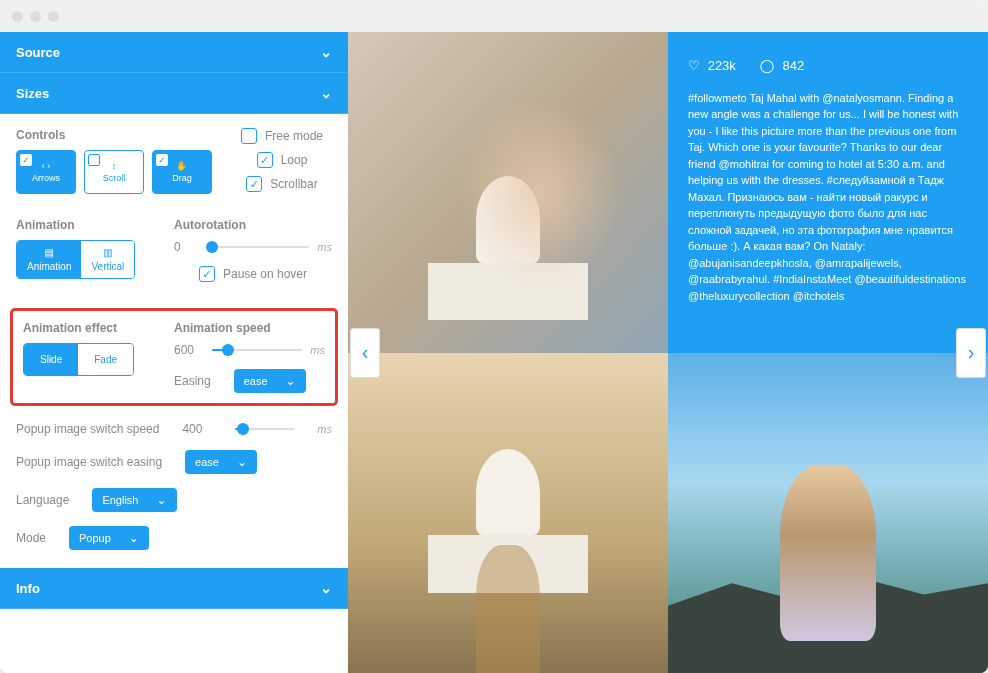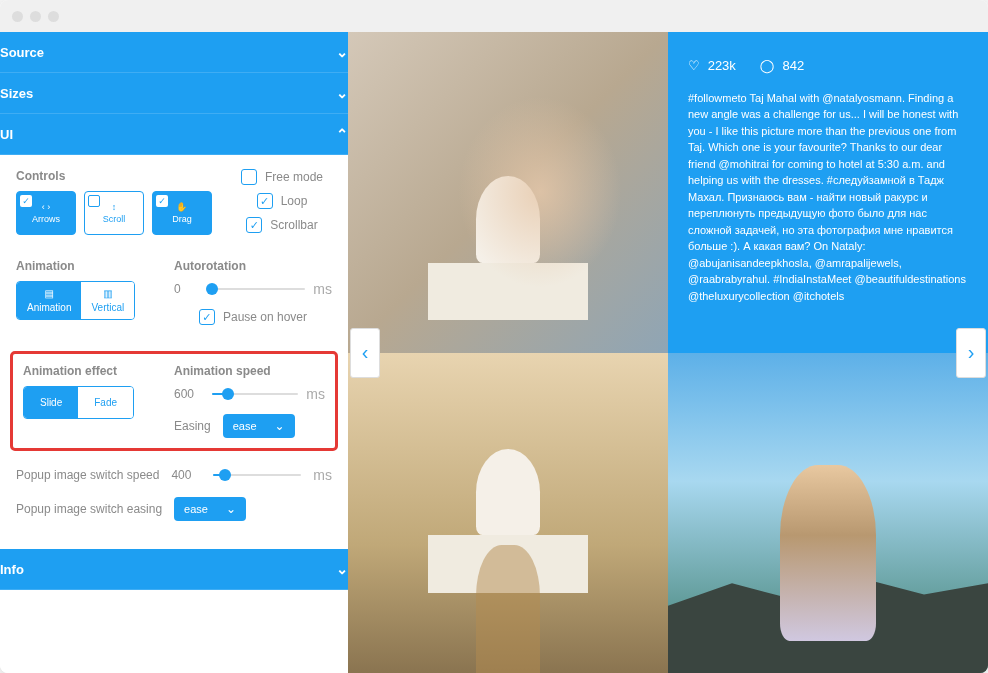--- a/index.html
+++ b/index.html
@@ -6,21 +6,21 @@
 body { background: #f5f5f5; width: 988px; height: 673px; overflow: hidden; }
 
 .window { width: 988px; height: 673px; background: #fff; border-radius: 8px; overflow: hidden; display: flex; flex-direction: column; box-shadow: 0 2px 8px rgba(0,0,0,0.1); }
 .titlebar { height: 32px; background: #f0f0f0; display: flex; align-items: center; padding: 0 12px; }
 .dot { width: 11px; height: 11px; border-radius: 50%; background: #ddd; margin-right: 7px; }
 
 .content { flex: 1; display: flex; overflow: hidden; }
 .sidebar { width: 348px; background: #fff; overflow-y: auto; }
 .preview { flex: 1; position: relative; background: #fff; }
 
-.accordion { background: #1e9ff2; color: #fff; padding: 12px 0; font-size: 13px; font-weight: 600; display: flex; justify-content: space-between; align-items: center; cursor: pointer; border-bottom: 1px solid rgba(255,255,255,0.15); }
+.accordion { background: #1e9ff2; color: #fff; padding: 12px 16px; font-size: 13px; font-weight: 600; display: flex; justify-content: space-between; align-items: center; cursor: pointer; border-bottom: 1px solid rgba(255,255,255,0.15); }
 .chevron { font-size: 14px; }
 
 .panel { padding: 14px 16px; color: #8a8a8a; font-size: 12px; }
 .row { display: flex; margin-bottom: 18px; }
 .col { flex: 1; }
 
 .label { color: #8a8a8a; font-size: 12px; margin-bottom: 8px; display: block; font-weight: bold; }
 
 .controls-group { display: flex; gap: 8px; }
 .ctrl-btn { position: relative; width: 60px; height: 44px; border: 1px solid #1e9ff2; border-radius: 4px; display: flex; flex-direction: column; align-items: center; justify-content: center; cursor: pointer; font-size: 9px; color: #1e9ff2; background: #fff; }
@@ -34,28 +34,28 @@
 .seg { display: flex; border: 1px solid #1e9ff2; border-radius: 4px; overflow: hidden; width: fit-content; }
 .seg-btn { padding: 6px 10px; font-size: 10px; color: #1e9ff2; background: #fff; display: flex; flex-direction: column; align-items: center; cursor: pointer; min-width: 52px; }
 .seg-btn.active { background: #1e9ff2; color: #fff; }
 .seg-btn .seg-icon { margin-bottom: 3px; }
 
 .slider-row { display: flex; align-items: center; gap: 8px; }
 .slider-val { font-size: 12px; color: #8a8a8a; min-width: 30px; }
 .slider { flex: 1; height: 2px; background: #ddd; position: relative; border-radius: 2px; }
 .slider-fill { position: absolute; left: 0; top: 0; height: 100%; background: #1e9ff2; border-radius: 2px; }
 .slider-thumb { position: absolute; top: 50%; width: 12px; height: 12px; border-radius: 50%; background: #1e9ff2; transform: translate(-50%, -50%); }
-.unit { font-size: 14px; color: #aaa; }
+.unit { font-size: 11px; color: #aaa; font-style: italic; }
 
 .dropdown { background: #1e9ff2; color: #fff; padding: 5px 10px; border-radius: 4px; font-size: 11px; display: inline-flex; align-items: center; gap: 18px; cursor: pointer; }
 .dropdown::after { content: "⌄"; font-size: 12px; }
 
 .highlight-box { border: 3px solid #e53935; border-radius: 5px; padding: 10px; margin: 4px -6px 16px -6px; }
 
-.inline-row { display: flex; align-items: center; gap: 12px; margin-bottom: 14px; font-size: 12px; color: #8a8a8a; }
+.inline-row { display: flex; align-items: center; gap: 23px; margin-bottom: 14px; font-size: 12px; color: #8a8a8a; }
 
 
 .grid { display: grid; grid-template-columns: 1fr 1fr; grid-template-rows: 1fr 1fr; width: 100%; height: 100%; }
 .cell { background: #ccc; position: relative; overflow: hidden; }
 .cell.img1 { background: linear-gradient(135deg, #d4c8b8 0%, #b8a890 50%, #8fa5b5 100%); }
 .cell.img2 { background: linear-gradient(180deg, #e8d4b0 0%, #c0a878 60%, #8a7450 100%); }
 .cell.img3 { background: linear-gradient(180deg, #5db0e8 0%, #a8d8f0 40%, #3a7a6a 100%); }
 .cell.info { background: #1e9ff2; color: #fff; padding: 24px 20px; font-size: 11px; line-height: 1.5; }
 .info-top { display: flex; gap: 24px; margin-bottom: 14px; align-items: center; }
 .info-stat { display: flex; align-items: center; gap: 8px; font-size: 13px; }
@@ -87,24 +87,20 @@
     <div class="sidebar">
 
       <div class="accordion">
         <span>Source</span>
         <span class="chevron">⌄</span>
       </div>
       <div class="accordion">
         <span>Sizes</span>
         <span class="chevron">⌄</span>
       </div>
-      <div class="accordion">
-        <span>UI</span>
-        <span class="chevron">⌃</span>
-      </div>
 
       <div class="panel">
 
         <div class="row">
           <div class="col">
             <span class="label">Controls</span>
             <div class="controls-group">
               <div class="ctrl-btn active">
                 <div class="ctrl-chk">✓</div>
                 <span class="icon">‹ ›</span>
@@ -213,21 +209,33 @@
           <span class="unit">ms</span>
         </div>
 
         <div class="inline-row">
           <span style="min-width:140px">Popup image switch easing</span>
           <div class="dropdown" style="min-width:60px">
             <span>ease</span>
           </div>
         </div>
 
-
+        <div class="inline-row">
+          <span>Language</span>
+          <div class="dropdown">
+            <span>English</span>
+          </div>
+        </div>
+
+        <div class="inline-row" style="margin-bottom:4px">
+          <span>Mode</span>
+          <div class="dropdown">
+            <span>Popup</span>
+          </div>
+        </div>
 
       </div>
 
       <div class="accordion">
         <span>Info</span>
         <span class="chevron">⌄</span>
       </div>
 
     </div>
 

